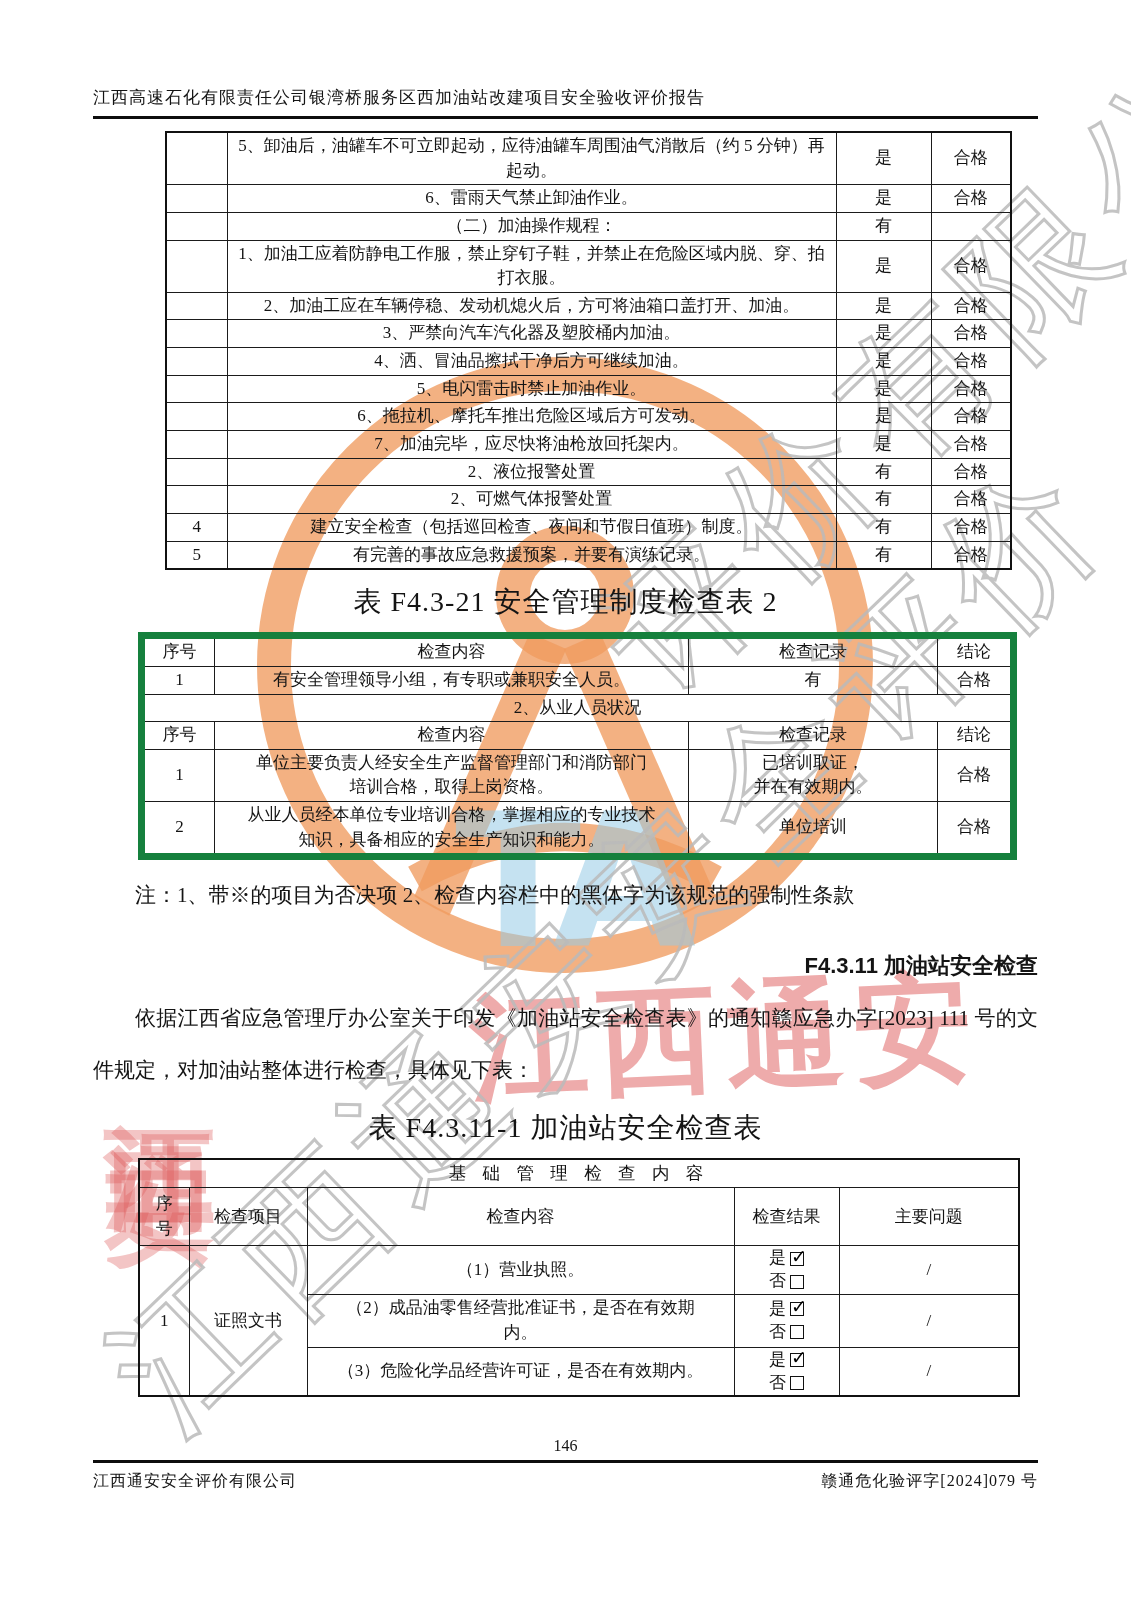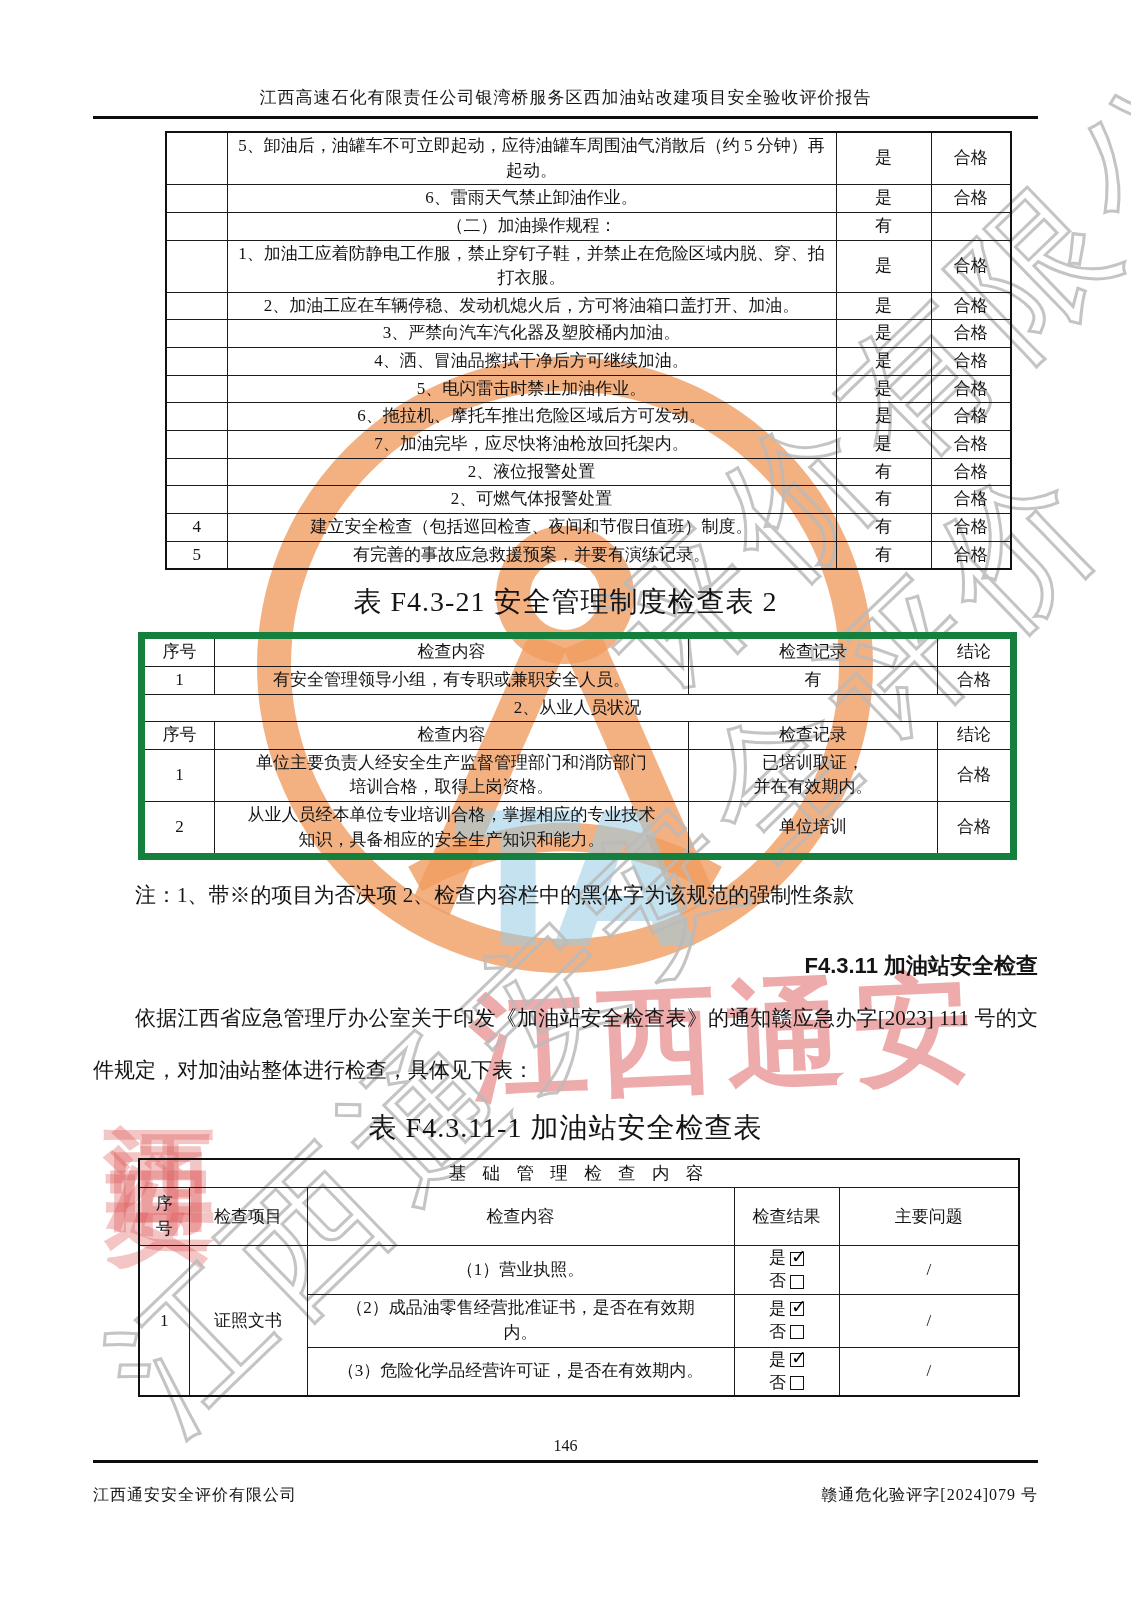--- a/index.html
+++ b/index.html
@@ -49,21 +49,21 @@
   }
   .wm-gray1{left:575px;top:610px;transform:rotate(-44deg);}
   .wm-gray2{left:85px;top:1345px;transform:rotate(-44deg);}
   
   .content{position:relative;z-index:1;}
   .inner{margin:0 93px;}
   .doc-header{
     padding-top:86px;
     border-bottom:3px solid #0d0d0d;
     padding-bottom:7px;
-    text-align:center;
+    text-align:left;
     font-size:17px;
     letter-spacing:1px;
   }
   table{border-collapse:collapse;table-layout:fixed;padding-left:44px;}
   td{border:1px solid #1b1b1b;padding:1px 3px;box-sizing:border-box;
      font-size:17px;line-height:1.45;text-align:center;vertical-align:middle;
      white-space:pre-line;}
   .t1{margin:12px 0 0 72px;width:845px;border:2px solid #111;}
   .t2{margin:0 0 0 45px;width:872px;border:7px solid #15803d;}
   .t3{margin:0 0 0 45px;width:880px;border:2px solid #111;}
@@ -92,21 +92,21 @@
     position:relative;box-sizing:border-box;margin-left:2px;
   }
   .box .tick{
     position:absolute;left:0px;top:-9px;font-size:19px;font-weight:bold;
     font-family:"DejaVu Sans",sans-serif;color:#000;
   }
   .pageno{text-align:center;font-size:16px;margin-top:40px;}
   .footer-rule{border-top:3px solid #0d0d0d;margin-top:5px;}
   .doc-footer{
     display:flex;justify-content:space-between;
-    font-size:16px;padding-top:22px;letter-spacing:1px;
+    font-size:16px;padding-top:8px;letter-spacing:1px;
   }
 </style>
 </head>
 <body>
 
 <div class="wm">
   <div class="wm-ring"></div>
   <svg class="wm-svg" width="616" height="616" viewBox="0 0 616 616">
     <defs>
         <clipPath id="rc">

